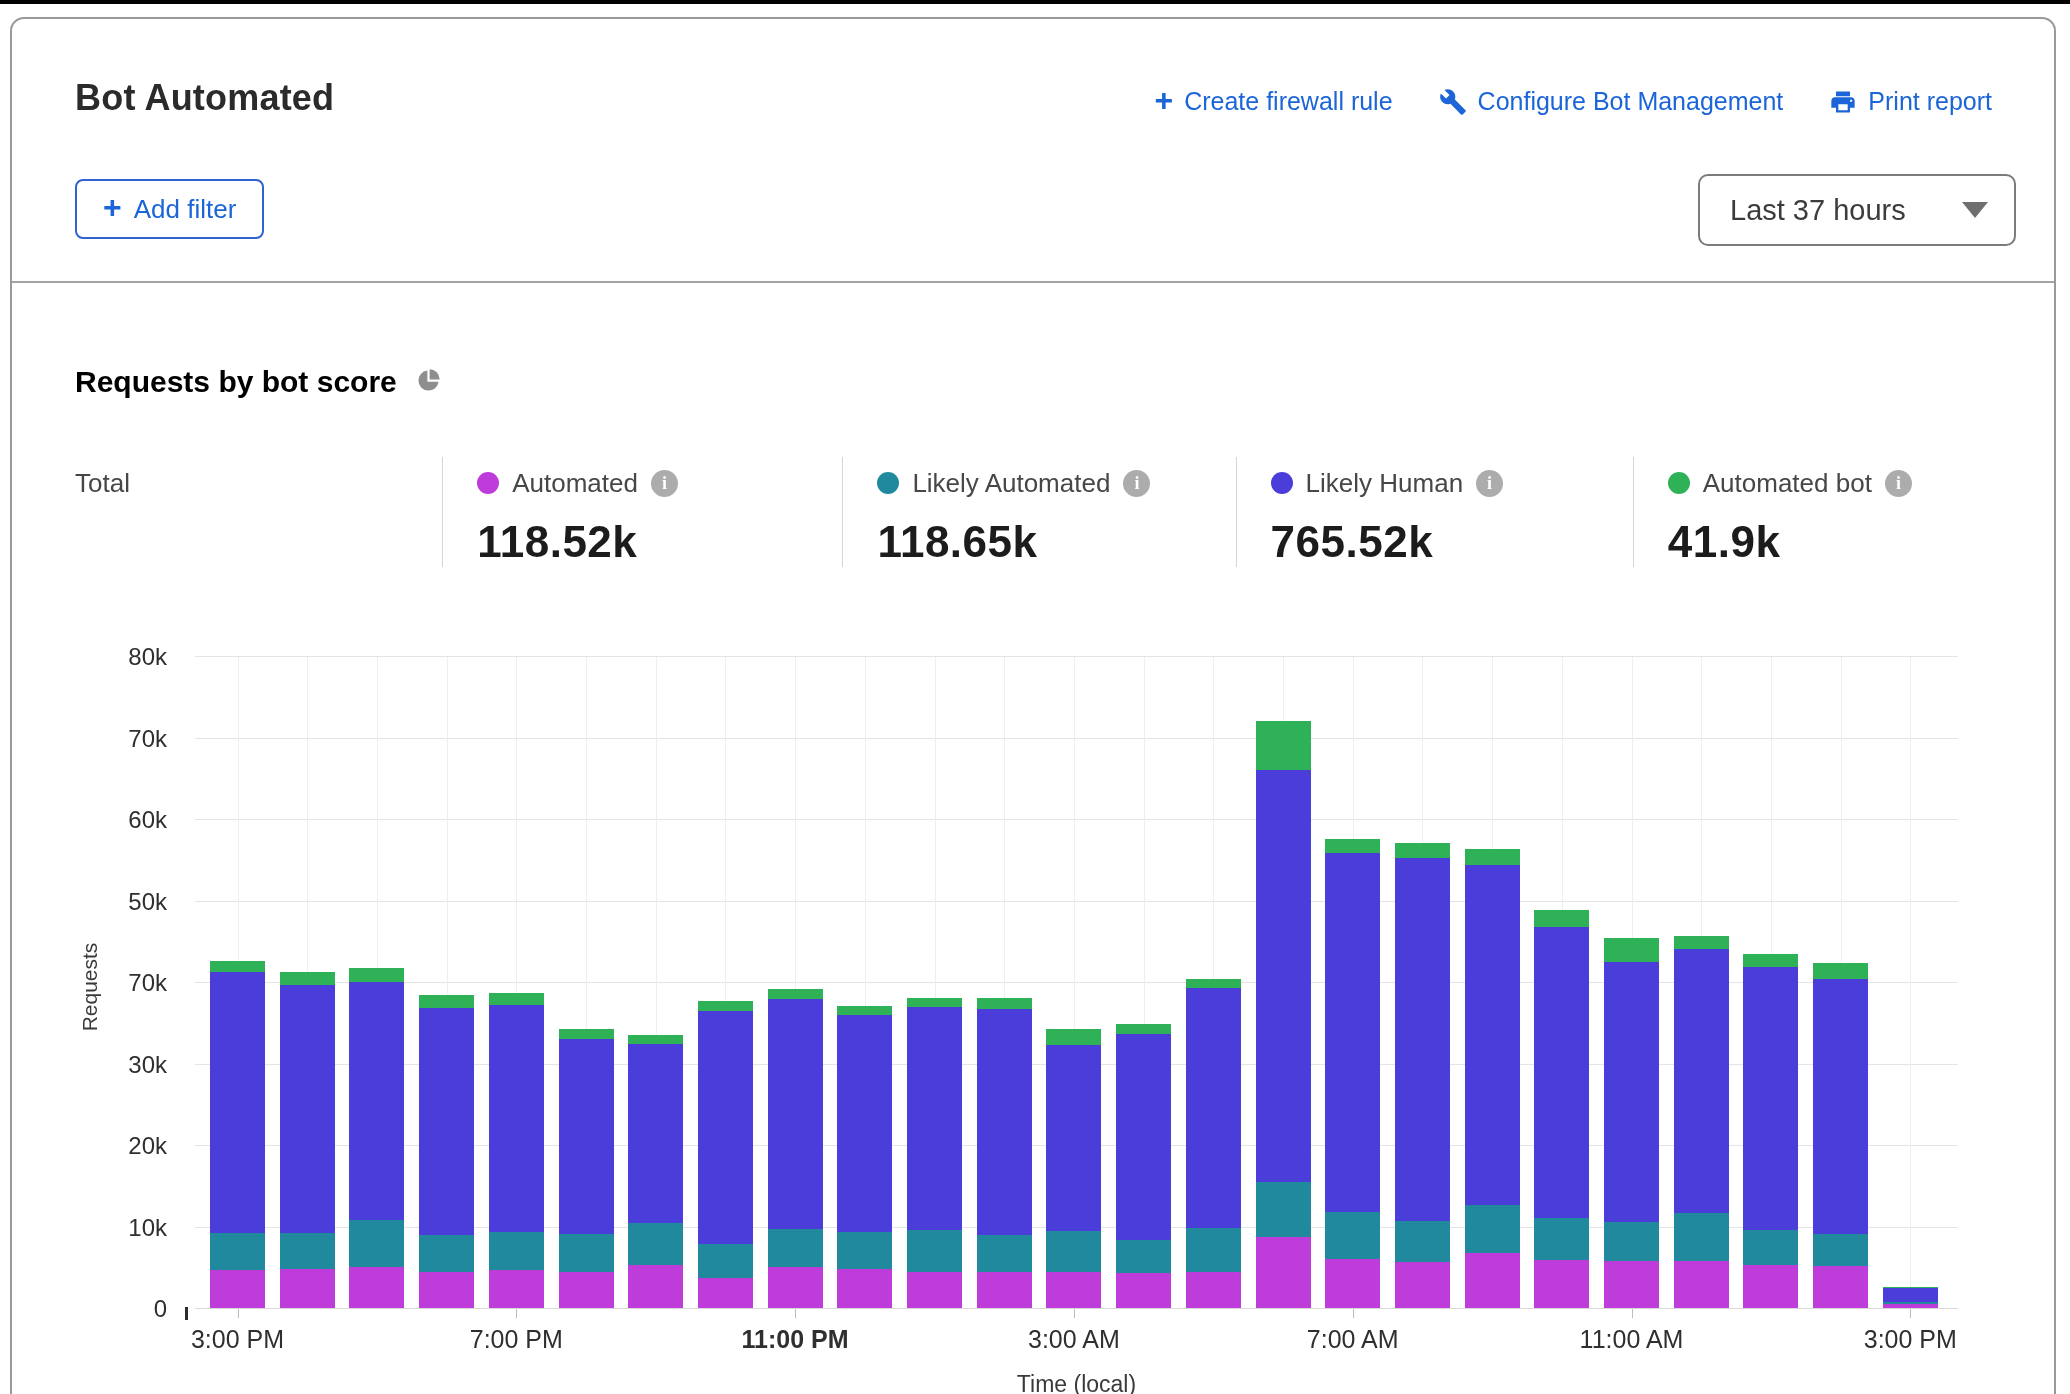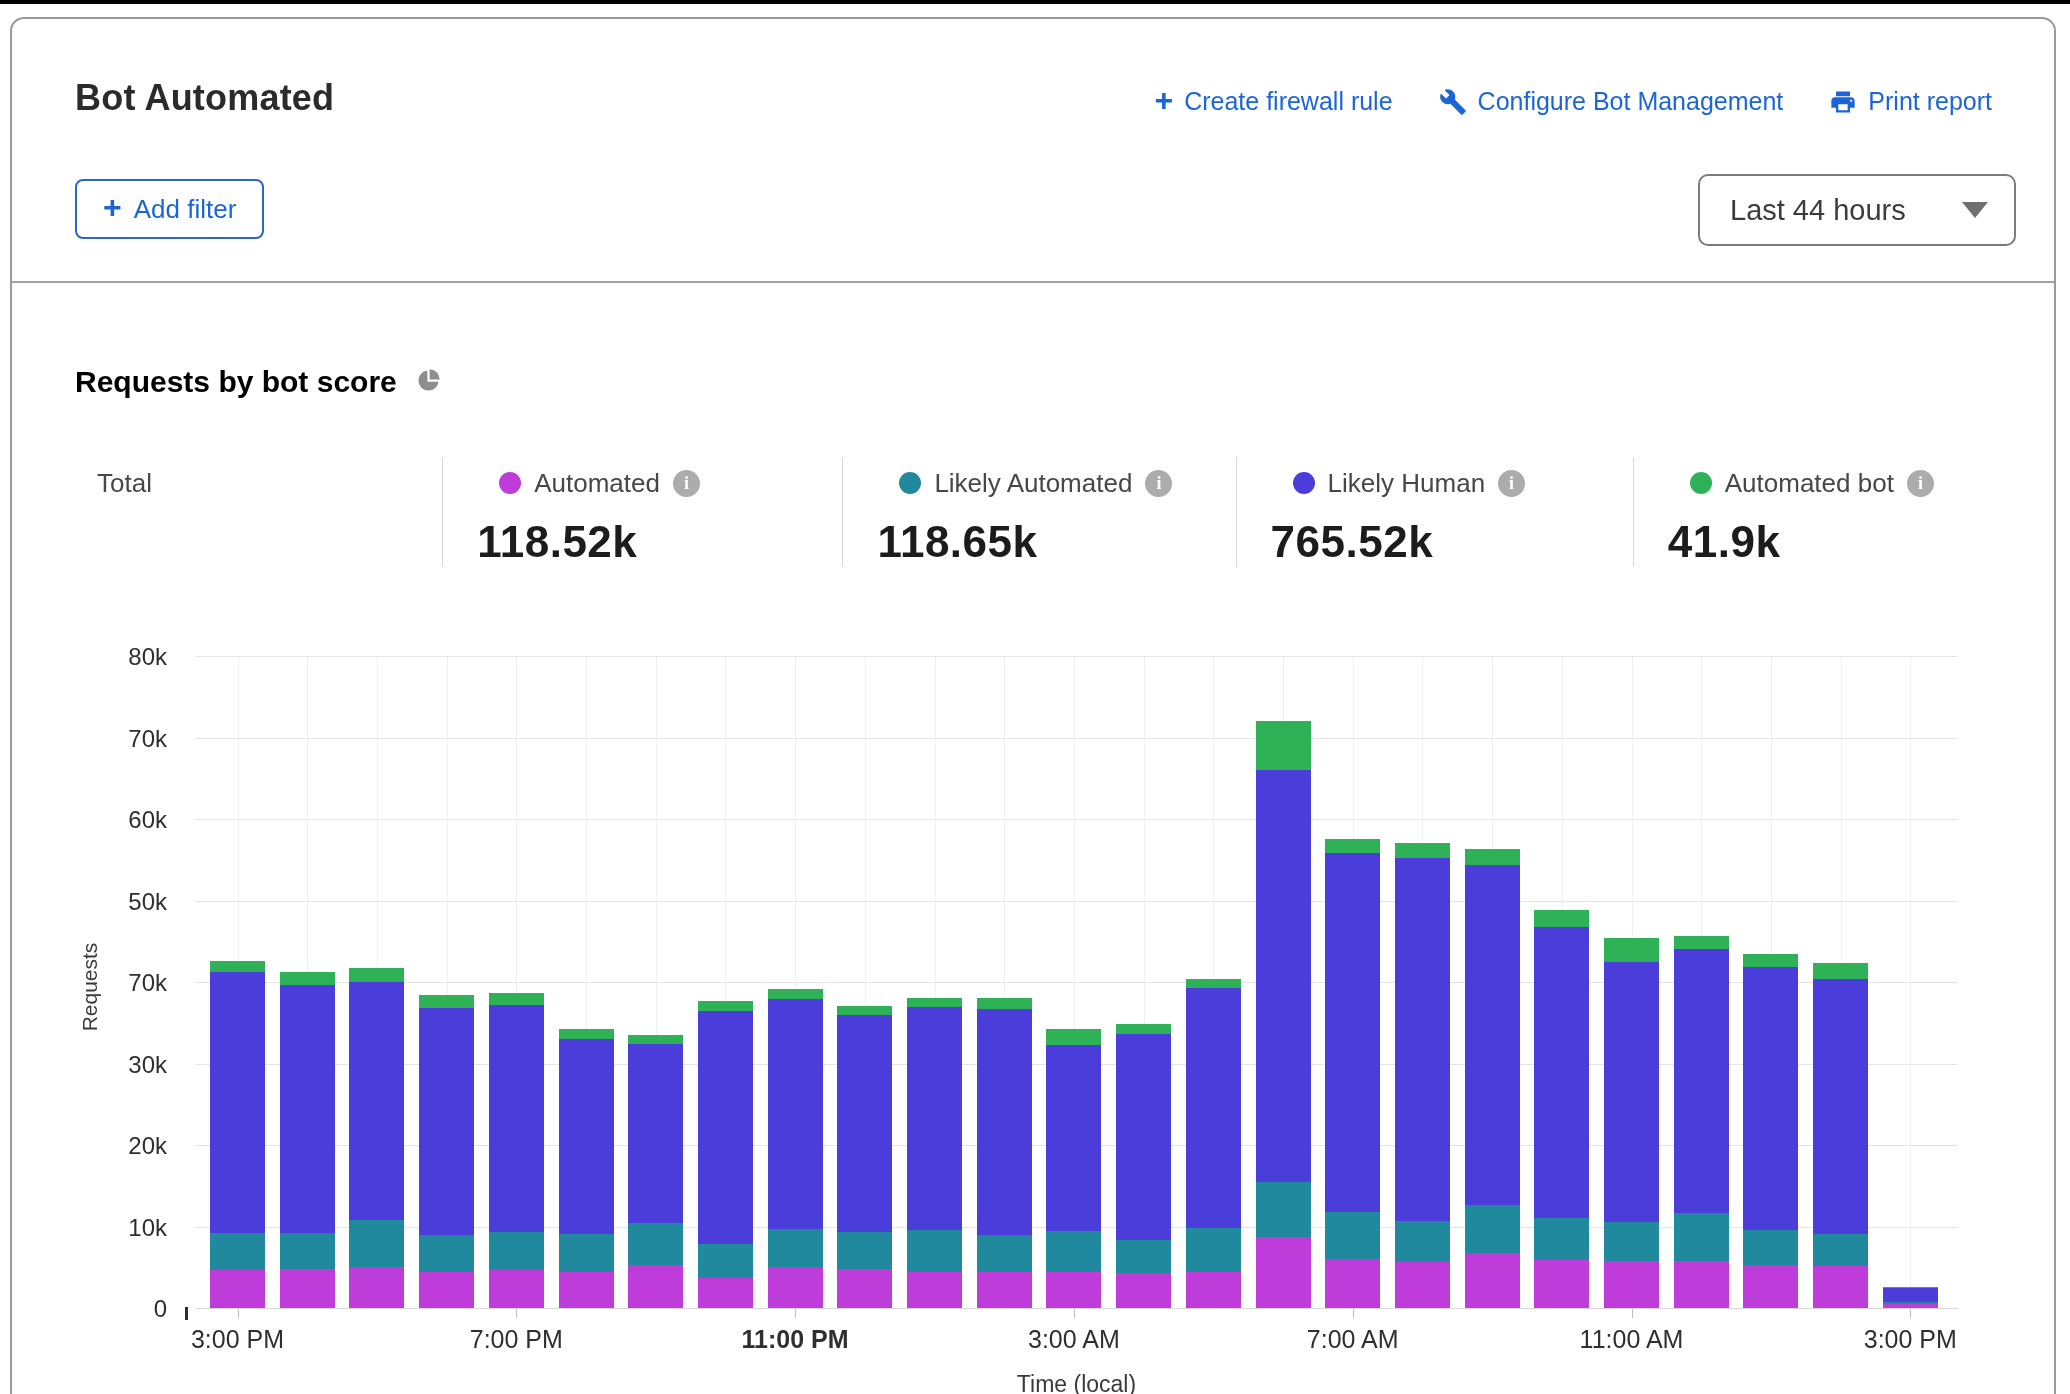--- a/index.html
+++ b/index.html
@@ -44,21 +44,21 @@
   .section-title-row { position:absolute; left:63px; top:346px; display:flex; align-items:center; gap:18px; }
   .section-title { font-size:30px; font-weight:bold; color:#000000; }
   .stats { position:absolute; left:63px; top:438px; right:40px; display:flex; }
   .stat { padding-top:4px; }
   .stat + .stat { border-left:1px solid #d6d6d6; padding-left:34px; }
   .stat-0 { width:368px; }
   .stat-1 { width:401px; }
   .stat-2 { width:394px; }
   .stat-3 { width:398px; }
   .stat-4 { width:382px; }
-  .stat-label-row { display:flex; align-items:center; gap:13px; height:44px; font-size:26px; color:#474747;margin-left:22px; }
+  .stat-label-row { display:flex; align-items:center; gap:13px; height:44px; font-size:26px; color:#474747; }
   .dot { width:22px; height:22px; border-radius:50%; flex:0 0 auto; }
   .info-icon {
     width:27px; height:27px; border-radius:50%; background:#acacac; color:#fff;
     display:inline-flex; align-items:center; justify-content:center;
     font-size:18px; font-weight:bold; font-family:"Liberation Serif", serif; cursor:pointer;
   }
   .stat-value { margin-top:12px; font-size:44px; font-weight:bold; color:#1c1c1c; letter-spacing:.5px; }
   
   .chart { position:absolute; left:0; top:0; width:2042px; height:1426px; pointer-events:none; }
   .plot { position:absolute; left:183px; top:638px; width:1763px; height:652px; }
@@ -106,21 +106,21 @@
         <span>Print report</span>
       </span>
     </div>
 
     <button class="add-filter">
       <span class="plus">+</span>
       <span>Add filter</span>
     </button>
 
     <div class="dropdown">
-      <span>Last 44 hours</span>
+      <span>Last 37 hours</span>
       <span class="caret"></span>
     </div>
   </div>
 
   <div class="section-title-row">
     <span class="section-title">Requests by bot score</span>
     <span>
       <svg width="27" height="27" viewBox="0 0 24 24" fill="#8e8e8e">
         <path d="M11 3.05A9 9 0 1 0 20.95 13H11z"></path>
         <path d="M13 2.05V11h8.95A9.01 9.01 0 0 0 13 2.05z"></path>

